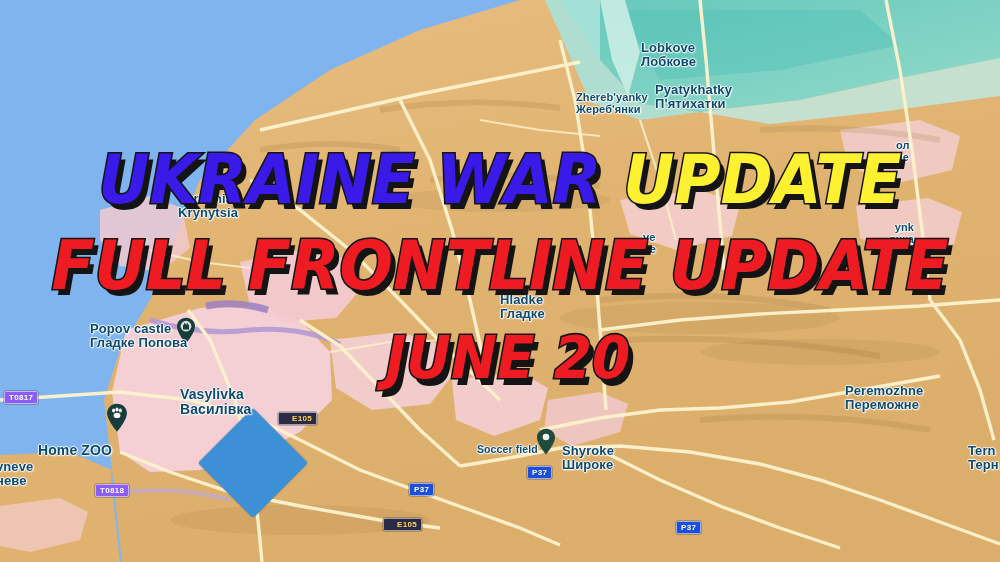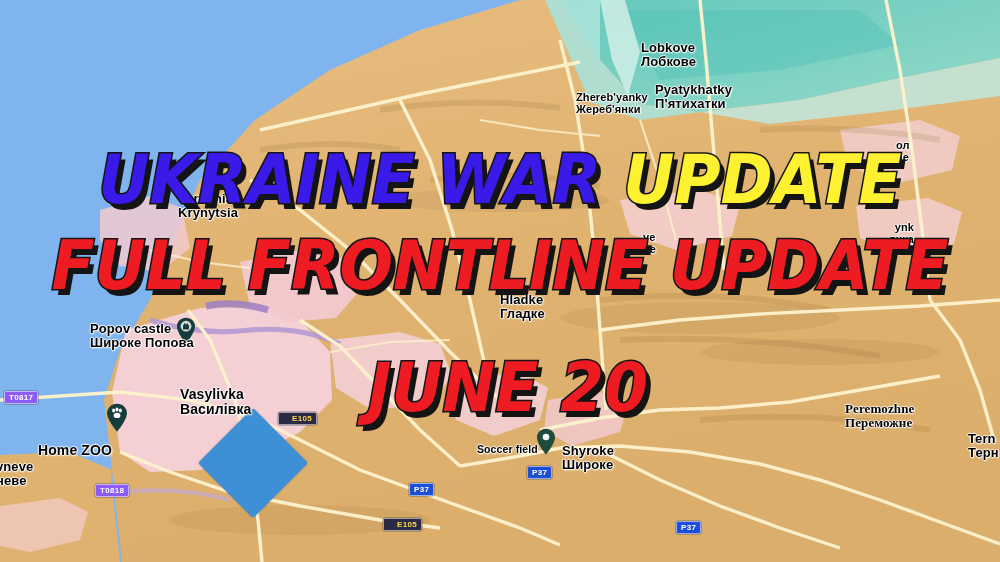--- a/index.html
+++ b/index.html
@@ -11,21 +11,21 @@
     background:#7fb4ef;
   }
 
   
   .layer{position:absolute;top:0;left:0;width:1000px;height:562px;}
   svg.layer{display:block;}
 
   
   .lbl{
     position:absolute;
-    color:#000000;
+    color:#0c4a6e;
     font-family:"Liberation Sans", sans-serif;
     font-weight:600;
     line-height:1.08;
     white-space:nowrap;
     text-shadow:
       1px 0 1px rgba(255,255,255,.85), -1px 0 1px rgba(255,255,255,.85),
       0 1px 1px rgba(255,255,255,.85), 0 -1px 1px rgba(255,255,255,.85),
       1px 1px 2px rgba(255,255,255,.8);
     letter-spacing:.1px;
   }
@@ -101,21 +101,21 @@
   }
   .t-red{
     color:#ee1c22;
     -webkit-text-stroke:3px #141414;
     paint-order:stroke fill;
     text-shadow:5px 6px 0 #141414;
   }
 
   #line1{top:104px;font-size:63px;}
   #line2{top:190px;font-size:63px;}
-  #line3{top:312px;font-size:63px;padding-left:16px;}
+  #line3{top:287px;font-size:55px;padding-left:16px;}
 </style>
 </head>
 <body>
 
 <div id="stage">
 
   <svg class="layer" viewBox="0 0 1000 562" preserveAspectRatio="none">
     <defs>
       <linearGradient id="landShade" x1="0" y1="0" x2="0.3" y2="1">
         <stop offset="0%" stop-color="#e7bd80"></stop>
@@ -259,38 +259,38 @@
     <span class="cyr">Krynytsia</span>
   </div>
 
   <div class="lbl lbl-md" style="left:500px;top:293px;">
     <span class="lat">Hladke</span>
     <span class="cyr">Гладке</span>
   </div>
 
   <div class="lbl lbl-md" style="left:90px;top:322px;">
     <span class="lat">Popov castle</span>
-    <span class="cyr">Широке Попова</span>
+    <span class="cyr">Гладке Попова</span>
   </div>
 
   <div class="lbl lbl-lg" style="left:180px;top:355px;">
     <span class="lat">Vasylivka</span>
     <span class="cyr">Василівка</span>
   </div>
 
   <div class="lbl lbl-lg" style="left:38px;top:411px;">
     <span class="lat">Home ZOO</span>
   </div>
 
-  <div class="lbl lbl-md" style="left:845px;top:402px;font-family:Liberation Serif, serif;">
+  <div class="lbl lbl-md" style="left:845px;top:384px;">
     <span class="lat">Peremozhne</span>
     <span class="cyr">Переможне</span>
   </div>
 
-  <div class="lbl lbl-md" style="left:968px;top:432px;">
+  <div class="lbl lbl-md" style="left:968px;top:444px;">
     <span class="lat">Tern</span>
     <span class="cyr">Терн</span>
   </div>
 
   <div class="lbl lbl-xs" style="left:477px;top:438px;margin-top:6px;">
     <span class="lat">Soccer field</span>
   </div>
 
   <div class="lbl lbl-md" style="left:562px;top:444px;">
     <span class="lat">Shyroke</span>

